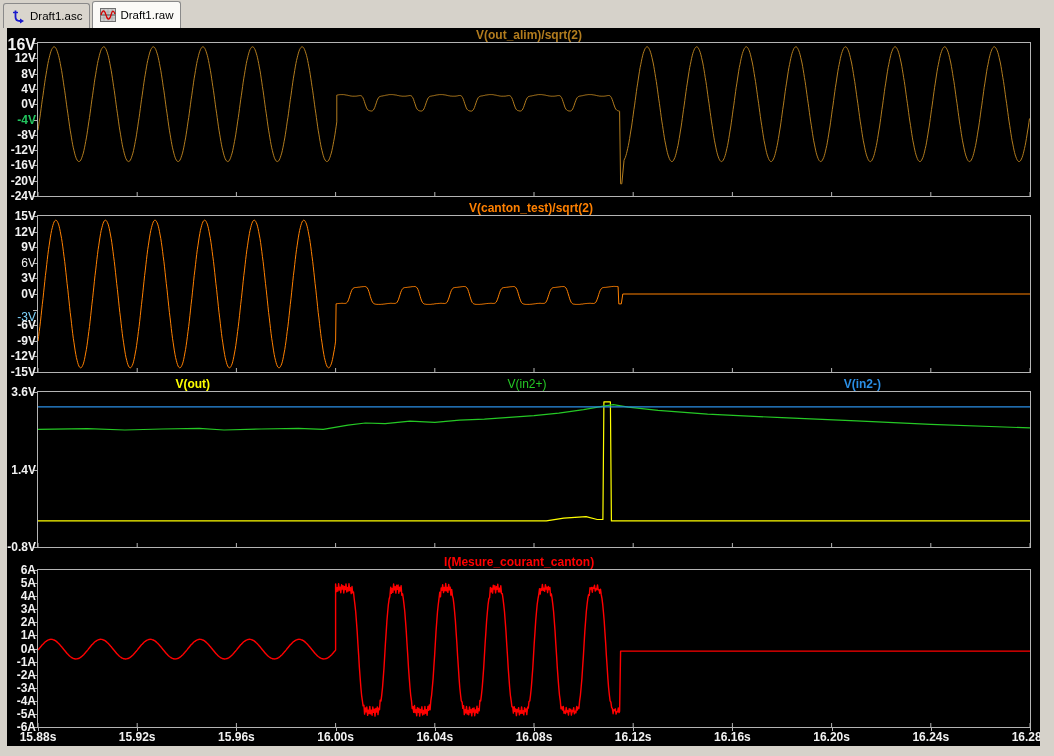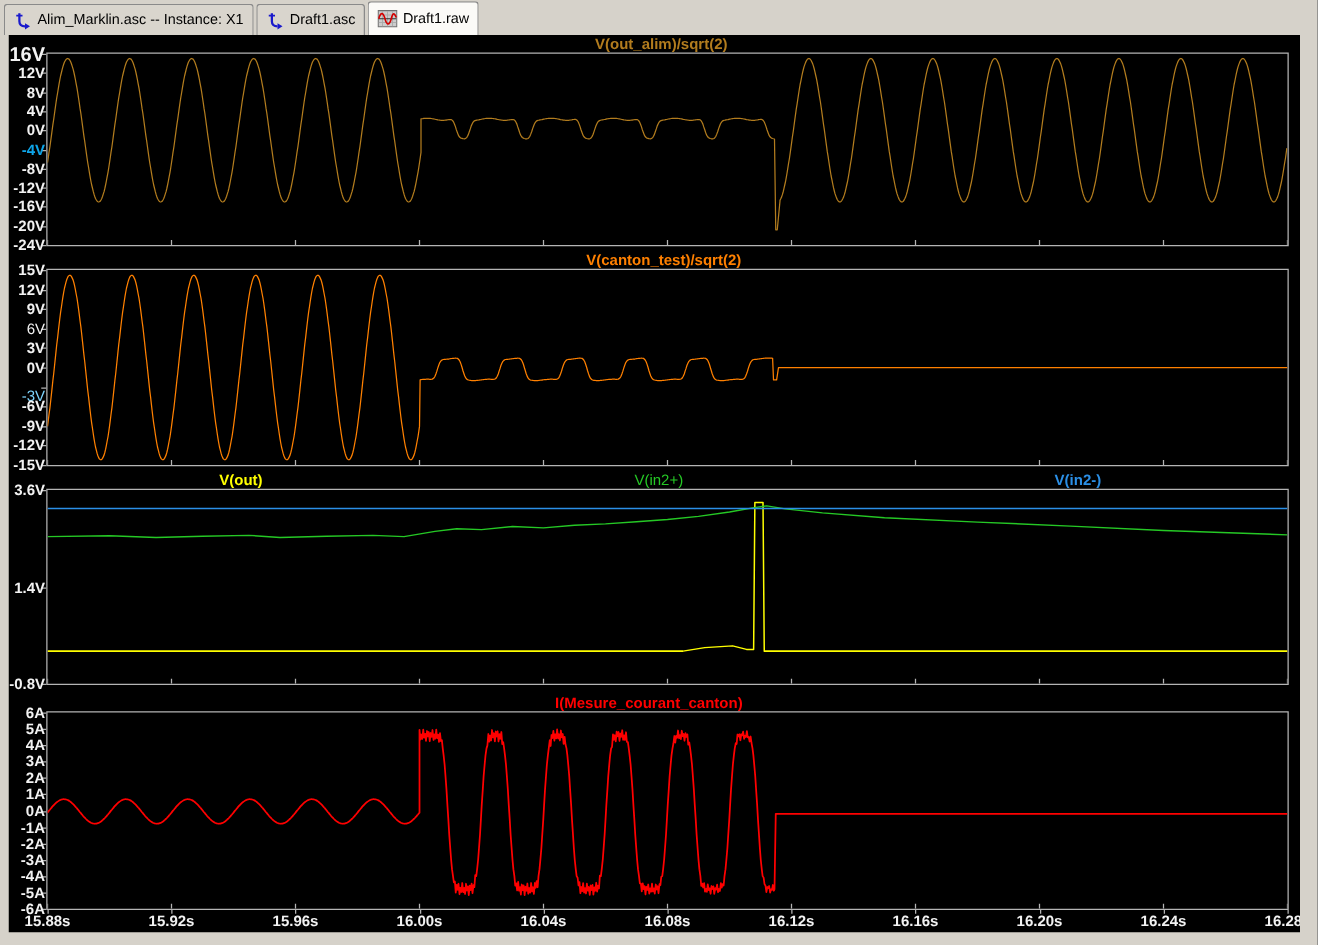--- a/index.html
+++ b/index.html
@@ -14,28 +14,20 @@
   #bottom-frame{position:absolute;left:0;top:746px;width:1054px;height:10px;background:#d6d2ca;}
   #right-frame{position:absolute;left:1040px;top:28px;width:14px;height:718px;background:#d6d2ca;}
   .pane{position:absolute;box-sizing:content-box;}
   svg{display:block;}
 </style>
 </head>
 <body>
 
 <div id="window">
   <div id="tabbar">
-    <div class="tab">
-      <svg class="ticon" width="15" height="15" viewBox="0 0 15 15">
-        <path d="M4.5 1.5 L4.5 8 Q4.5 12 9 12" fill="none" stroke="#1a1acc" stroke-width="1.8"></path>
-        <path d="M9 9.5 L13 12 L9 14.5 Z" fill="#1a1acc"></path>
-        <path d="M2 3.5 L7 3.5" stroke="#1a1acc" stroke-width="1.4"></path>
-      </svg>
-      <span>Alim_Marklin.asc -- Instance: X1</span>
-    </div>
     <div class="tab">
       <svg class="ticon" width="15" height="15" viewBox="0 0 15 15">
         <path d="M4.5 1.5 L4.5 8 Q4.5 12 9 12" fill="none" stroke="#1a1acc" stroke-width="1.8"></path>
         <path d="M9 9.5 L13 12 L9 14.5 Z" fill="#1a1acc"></path>
         <path d="M2 3.5 L7 3.5" stroke="#1a1acc" stroke-width="1.4"></path>
       </svg>
       <span>Draft1.asc</span>
     </div>
     <div class="tab active">
       <svg class="ticon" width="16" height="14" viewBox="0 0 16 14">
@@ -70,21 +62,21 @@
       <div style="position: absolute; white-space: nowrap; right: 1004px; top: 8px; color: rgb(242, 242, 242); font-weight: bold; font-size: 16px;">16V</div>
       <div style="position: absolute; white-space: nowrap; left: 26px; top: 30.3px; width: 4px; height: 1px; background: rgb(180, 180, 180);"></div>
       <div style="position: absolute; white-space: nowrap; right: 1004px; top: 23.3px; color: rgb(242, 242, 242); font-weight: bold; font-size: 12px;">12V</div>
       <div style="position: absolute; white-space: nowrap; left: 26px; top: 45.6px; width: 4px; height: 1px; background: rgb(180, 180, 180);"></div>
       <div style="position: absolute; white-space: nowrap; right: 1004px; top: 38.6px; color: rgb(242, 242, 242); font-weight: bold; font-size: 12px;">8V</div>
       <div style="position: absolute; white-space: nowrap; left: 26px; top: 60.9px; width: 4px; height: 1px; background: rgb(180, 180, 180);"></div>
       <div style="position: absolute; white-space: nowrap; right: 1004px; top: 53.9px; color: rgb(242, 242, 242); font-weight: bold; font-size: 12px;">4V</div>
       <div style="position: absolute; white-space: nowrap; left: 26px; top: 76.2px; width: 4px; height: 1px; background: rgb(180, 180, 180);"></div>
       <div style="position: absolute; white-space: nowrap; right: 1004px; top: 69.2px; color: rgb(242, 242, 242); font-weight: bold; font-size: 12px;">0V</div>
       <div style="position: absolute; white-space: nowrap; left: 26px; top: 91.5px; width: 4px; height: 1px; background: rgb(180, 180, 180);"></div>
-      <div style="position: absolute; white-space: nowrap; right: 1004px; top: 84.5px; color: #0ea5e9; font-weight: bold; font-size: 12px; text-align: center;">-4V</div>
+      <div style="position: absolute; white-space: nowrap; right: 1004px; top: 84.5px; color: #22c55e; font-weight: bold; font-size: 12px; text-align: center;">-4V</div>
       <div style="position: absolute; white-space: nowrap; left: 26px; top: 106.8px; width: 4px; height: 1px; background: rgb(180, 180, 180);"></div>
       <div style="position: absolute; white-space: nowrap; right: 1004px; top: 99.8px; color: rgb(242, 242, 242); font-weight: bold; font-size: 12px;">-8V</div>
       <div style="position: absolute; white-space: nowrap; left: 26px; top: 122.1px; width: 4px; height: 1px; background: rgb(180, 180, 180);"></div>
       <div style="position: absolute; white-space: nowrap; right: 1004px; top: 115.1px; color: rgb(242, 242, 242); font-weight: bold; font-size: 12px;">-12V</div>
       <div style="position: absolute; white-space: nowrap; left: 26px; top: 137.4px; width: 4px; height: 1px; background: rgb(180, 180, 180);"></div>
       <div style="position: absolute; white-space: nowrap; right: 1004px; top: 130.4px; color: rgb(242, 242, 242); font-weight: bold; font-size: 12px;">-16V</div>
       <div style="position: absolute; white-space: nowrap; left: 26px; top: 152.7px; width: 4px; height: 1px; background: rgb(180, 180, 180);"></div>
       <div style="position: absolute; white-space: nowrap; right: 1004px; top: 145.7px; color: rgb(242, 242, 242); font-weight: bold; font-size: 12px;">-20V</div>
       <div style="position: absolute; white-space: nowrap; left: 26px; top: 168px; width: 4px; height: 1px; background: rgb(180, 180, 180);"></div>
       <div style="position: absolute; white-space: nowrap; right: 1004px; top: 161px; color: rgb(242, 242, 242); font-weight: bold; font-size: 12px;">-24V</div>

